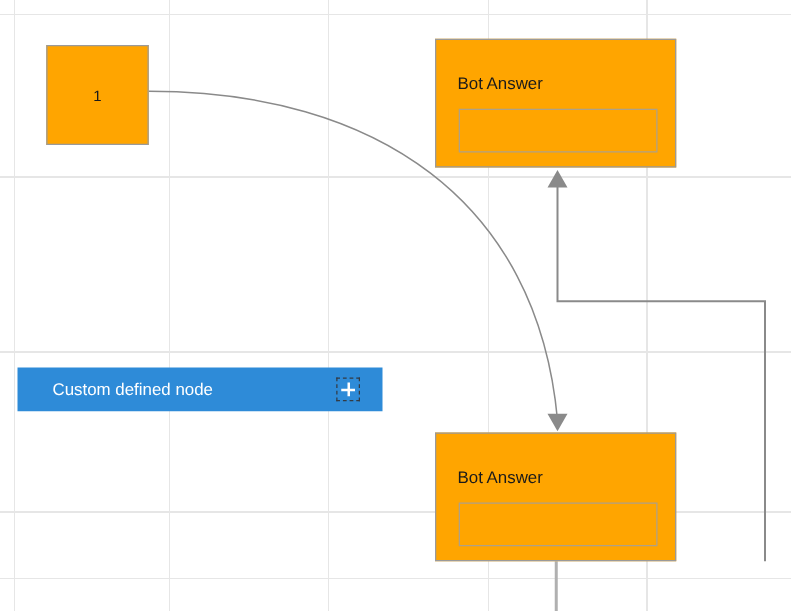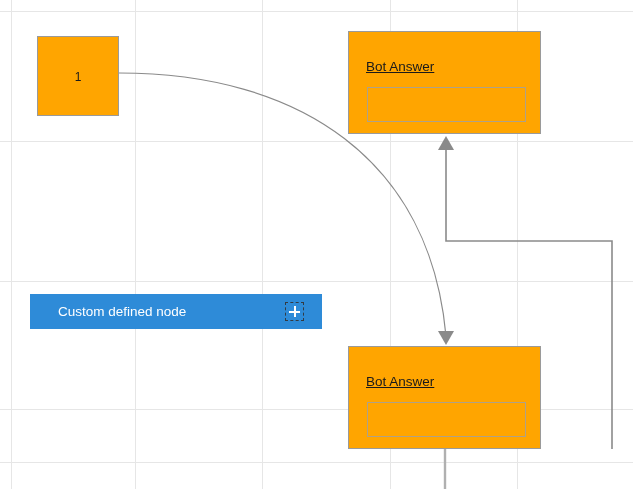--- a/index.html
+++ b/index.html
@@ -63,38 +63,37 @@
   #node-bot-answer-bottom {
     left: 348px;
     top: 346px;
     width: 193px;
     height: 103px;
   }
   .bot-node .node-label {
     left: 17px;
     top: 27px;
     font-size: 13.5px;
-    text-decoration: underline;
   }
   .node-slot {
     position: absolute;
     left: 18px;
     top: 55px;
     width: 159px;
     height: 35px;
     box-sizing: border-box;
     border: 1px solid #c9a45c;
     border-color: rgba(160,160,160,0.85);
     background: transparent;
   }
 
   #custom-node-bar {
     position: absolute;
     z-index: 3;
-    left: 30px;
+    left: 14px;
     top: 294px;
     width: 292px;
     height: 35px;
     background: #2E8BD8;
     box-sizing: border-box;
   }
   #custom-node-bar .bar-text {
     position: absolute;
     left: 28px;
     top: 9px;

